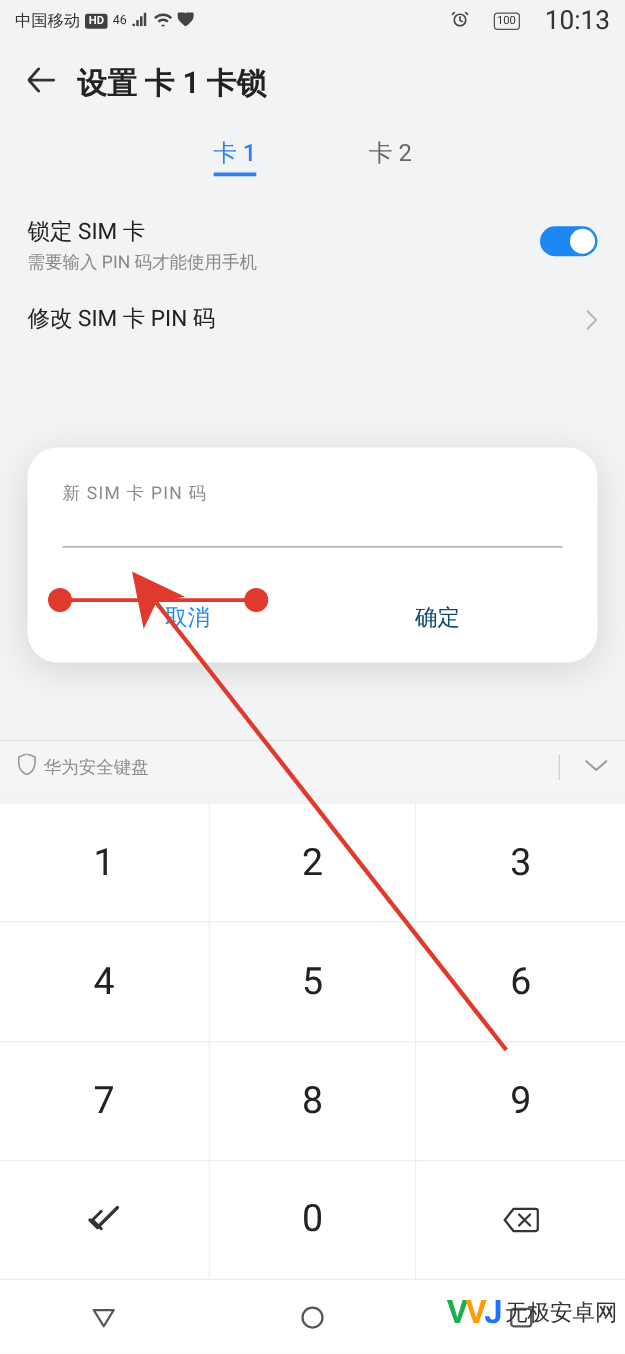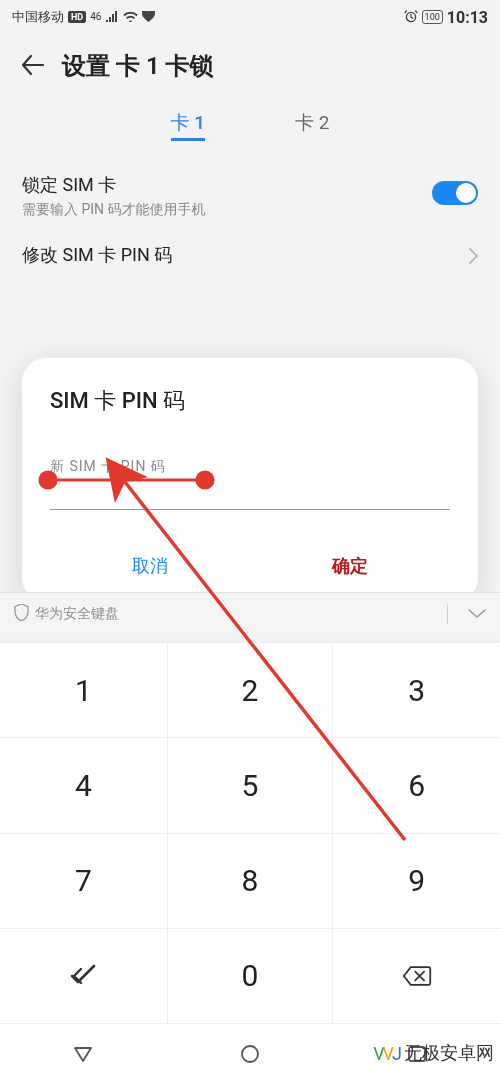--- a/index.html
+++ b/index.html
@@ -4,22 +4,22 @@
 <style>
   * { box-sizing: border-box; margin: 0; padding: 0; font-family: -apple-system, BlinkMacSystemFont, "Segoe UI", Roboto, "Helvetica Neue", Arial, "Noto Sans", sans-serif, "PingFang SC", "Microsoft YaHei"; }
   html, body { width: 500px; height: 1083px; background: #f1f3f5; overflow: hidden; position: relative; }
 
   
   .status-bar { height: 34px; display: flex; align-items: center; justify-content: space-between; padding: 0 12px; color: #333; font-size: 13px; }
   .status-left { display: flex; align-items: center; gap: 4px; text-align: center; }
   .carrier { font-size: 13px; }
   .hd-badge { background: #404040; color:#fff; font-size:9px; padding:1px 3px; border-radius:2px; font-weight:bold; }
   .sig-4g { font-size:10px; position:relative; top:-1px;}
-  .status-right { display: flex; align-items: center; gap: 4px; }
-  .clock { font-size: 16px; font-weight: bold; }
+  .status-right { display: flex; align-items: center; gap: 20px; }
+  .clock { font-size: 21px; }
   .batt-box { font-size:9px; border:1px solid #555; border-radius:3px; padding:0 2px; line-height:12px;}
   .ico { display:inline-block; }
 
   
   .header { display: flex; align-items: center; gap: 18px; padding: 16px 22px 18px 22px; }
   .back-arrow { font-size: 26px; color:#333; line-height:1; }
   .page-title { font-size: 24px; font-weight: 600; color:#222; }
 
   
   .tabs { display:flex; justify-content:center; gap: 90px; padding: 10px 0 0 0; }
@@ -37,41 +37,41 @@
   .chev { color:#bbb; font-size:20px; margin-top:2px; }
 
   
   .dialog { position:absolute; left:22px; right:22px; top:358px; background:#fff; border-radius:24px; box-shadow:0 6px 30px rgba(0,0,0,.12); padding:28px 28px 14px 28px; }
   .dialog-title { font-size:22px; font-weight:500; color:#222; margin-bottom:42px; }
   .pin-label { font-size:14px; color:#8a8a8a; letter-spacing:1px; margin-bottom:6px; }
   .pin-input { width:100%; border:none; border-bottom:1px solid #999; outline:none; font-size:16px; padding:2px 0 6px 0; background:transparent; }
   .dialog-actions { display:flex; justify-content:space-around; margin-top:34px; }
   .dlg-btn { flex:1; text-align:center; font-size:18px; padding:10px 0; }
   .dlg-cancel { color:#1e88f2; font-weight:500; }
-  .dlg-ok { color:#b91c1c;font-weight:bold; }
+  .dlg-ok { color:#0c4a6e; }
 
   
   .kbd-bar { position:absolute; left:0; right:0; top:592px; height:42px; background:#f5f5f5; border-top:1px solid #e2e2e2; display:flex; align-items:center; justify-content:space-between; padding:0 14px; color:#8d8d8d; font-size:14px; }
   .kbd-bar .left { display:flex; align-items:center; gap:6px; }
   .kbd-bar .right { display:flex; align-items:center; gap:20px; }
   .vline { width:1px; height:20px; background:#d0d0d0; }
 
   
   .keypad { position:absolute; left:0; right:0; top:642px; bottom:60px; background:#fff; display:grid; grid-template-columns:repeat(3,1fr); grid-template-rows:repeat(4,1fr); }
   .key { display:flex; align-items:center; justify-content:center; font-size:30px; color:#222; border-top:1px solid #eee; }
   .key:nth-child(3n+2){ border-left:1px solid #eee; border-right:1px solid #eee;}
   .key svg { width:30px; height:28px; }
 
   
   .navbar { position:absolute; left:0; right:0; bottom:0; height:60px; background:#fff; display:flex; align-items:center; justify-content:space-around; border-top:1px solid #eee; }
   .navbtn { width:32px; height:32px; display:flex; align-items:center; justify-content:center; color:#555; }
 
   
   .watermark { position:absolute; right:6px; bottom:18px; display:flex; align-items:center; gap:4px; font-size:18px; color:#333; font-weight:500; }
-  .wm-logo { font-size:18px; font-weight:400; letter-spacing:-2px; }
+  .wm-logo { font-size:26px; font-weight:700; letter-spacing:-2px; }
   .wm-logo .g{color:#17b34a;} .wm-logo .o{color:#ff9b00;} .wm-logo .b{color:#1f71ff;}
 
   
   .annotation-svg { position:absolute; left:0; top:0; width:500px; height:1083px; pointer-events:none; }
 </style>
 </head>
 <body>
 
 <div class="status-bar">
   <div class="status-left">
@@ -135,21 +135,20 @@
     </div>
     <div class="chev">
       <svg width="9" height="16" viewBox="0 0 9 16">
           <path d="M1 1l7 7-7 7" stroke="#bbb" stroke-width="1.8" fill="none" stroke-linecap="round" stroke-linejoin="round"></path>
         </svg>
     </div>
   </div>
 </div>
 
 <div class="dialog">
-  <div class="dialog-title">SIM 卡 PIN 码</div>
   <div class="pin-label">新 SIM 卡 PIN 码</div>
   <input class="pin-input" type="password" value="" style="">
   <div class="dialog-actions">
     <div class="dlg-btn dlg-cancel">取消</div>
     <div class="dlg-btn dlg-ok">确定</div>
   </div>
 </div>
 
 <div class="kbd-bar">
   <div class="left">

